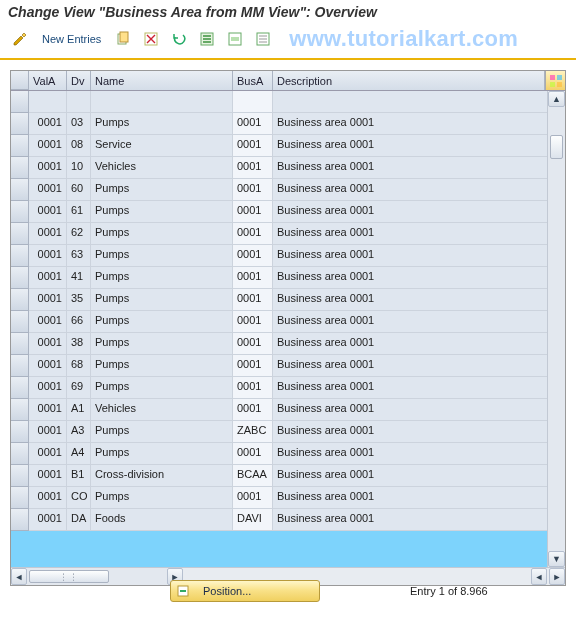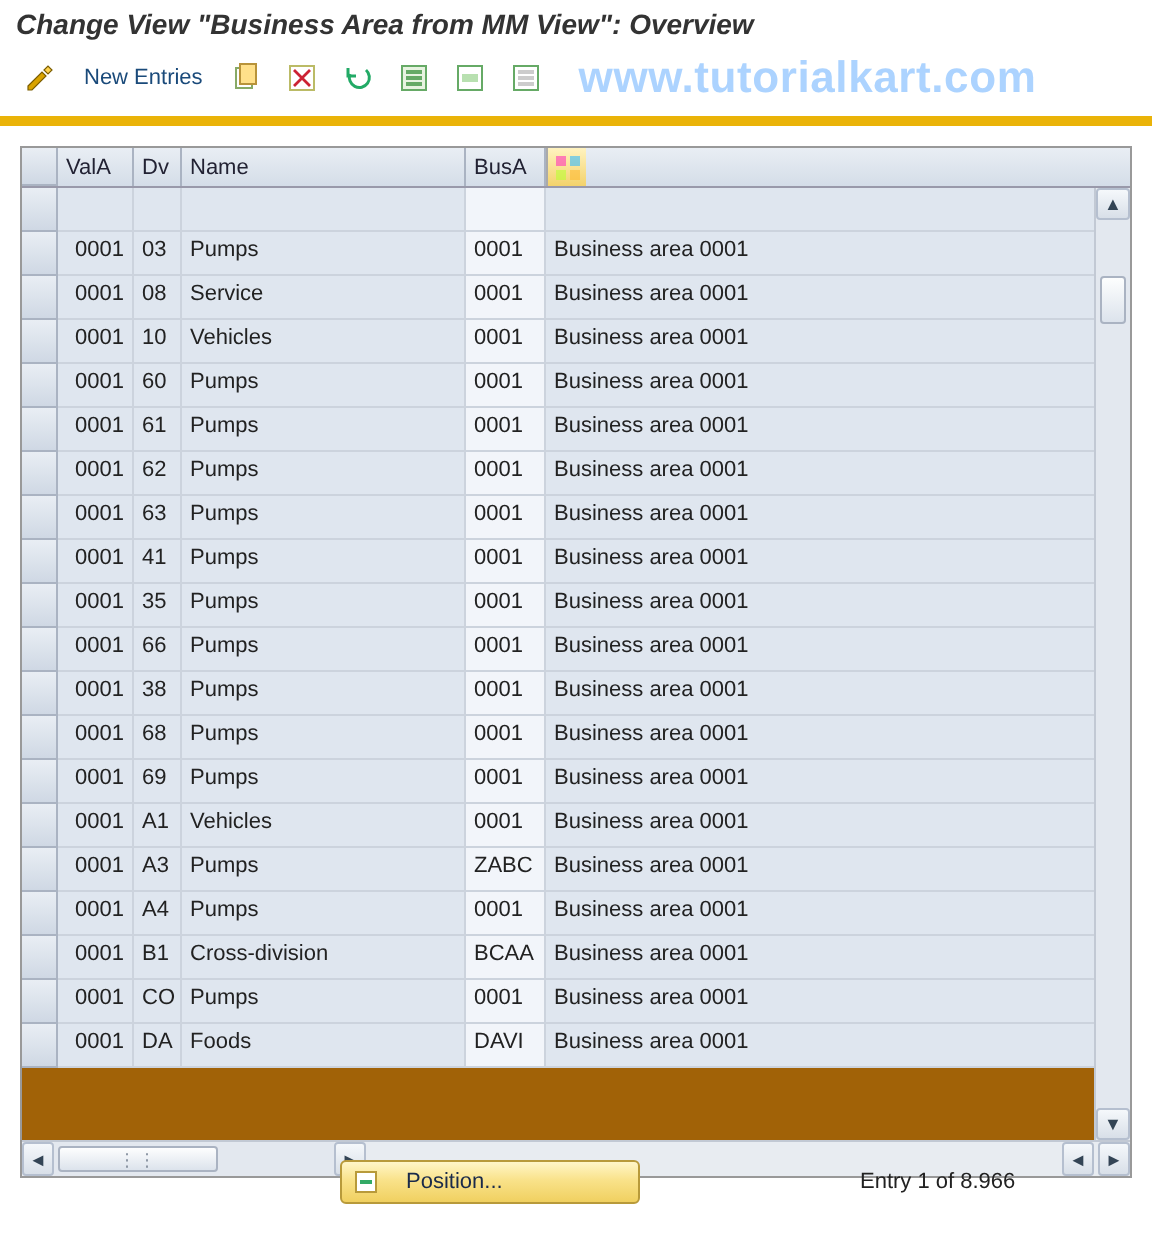--- a/index.html
+++ b/index.html
@@ -19,21 +19,21 @@
     font-weight: bold;
     font-style: italic;
     color: #333;
     background: #fff;
   }
   .toolbar {
     display: flex;
     align-items: center;
     gap: 4px;
     padding: 2px 8px 6px 8px;
-    border-bottom: 5px solid #eab308;
+    border-bottom: 2px solid #eab308;
   }
   .tb-btn {
     height: 20px;
     display: inline-flex;
     align-items: center;
     justify-content: center;
     padding: 0 4px;
     border-radius: 2px;
   }
   .tb-btn svg { display: block; }
@@ -50,21 +50,21 @@
     font-weight: bold;
     color: #a8d1ff;
     margin-left: 10px;
     letter-spacing: 0.3px;
     opacity: 0.95;
   }
   .table-wrap {
     position: relative;
     margin: 10px 10px 0 10px;
     border: 1px solid #999;
-    background: #a16207;
+    background: #7dd3fc;
     height: 516px;
     display: flex;
     flex-direction: column;
   }
   .thead {
     display: flex;
     background: linear-gradient(#e9eef4, #d4dde8);
     border-bottom: 1px solid #99a;
     height: 20px;
     flex-shrink: 0;
@@ -193,21 +193,21 @@
     gap:2px;
   }
   .footer {
     position: absolute;
     bottom: 18px;
     left: 0;
     right: 0;
     display: flex;
     align-items: center;
     padding: 0 30px 0 170px;
-    gap: 70px;
+    gap: 50px;
   }
   .position-btn {
     height: 22px;
     width: 150px;
     background: linear-gradient(#fff6c8,#f9e28a 45%,#f0d060);
     border: 1px solid #b89a3a;
     border-radius: 3px;
     display: inline-flex;
     align-items: center;
     padding: 0 6px;
@@ -276,20 +276,21 @@
   <span class="watermark">www.tutorialkart.com</span>
 </div>
 
 <div class="table-wrap">
   <div class="thead">
     <div class="th row-sel"></div>
     <div class="th col-vala">ValA</div>
     <div class="th col-dv">Dv</div>
     <div class="th col-name">Name</div>
     <div class="th col-busa">BusA</div>
+    <div class="th col-desc" style="flex:1">Description</div>
     <div class="config-col">
       <svg width="14" height="14" viewBox="0 0 14 14">
           <rect x="1" y="1" width="5" height="5" fill="#f3b" opacity="0.6"></rect>
           <rect x="8" y="1" width="5" height="5" fill="#3bf" opacity="0.6"></rect>
           <rect x="1" y="8" width="5" height="5" fill="#bf3" opacity="0.6"></rect>
           <rect x="8" y="8" width="5" height="5" fill="#fb3" opacity="0.6"></rect>
         </svg>
     </div>
   </div>
   <div class="tbody" id="tbody">

